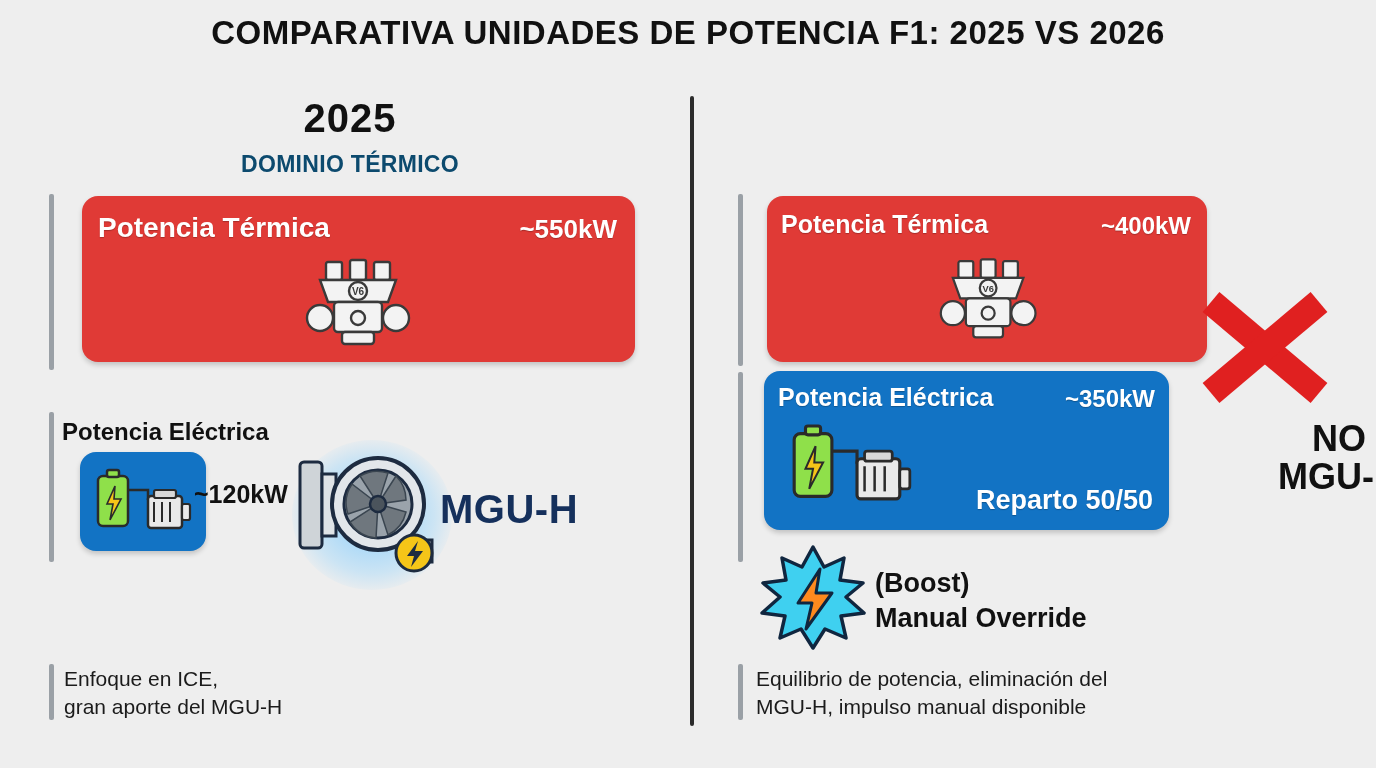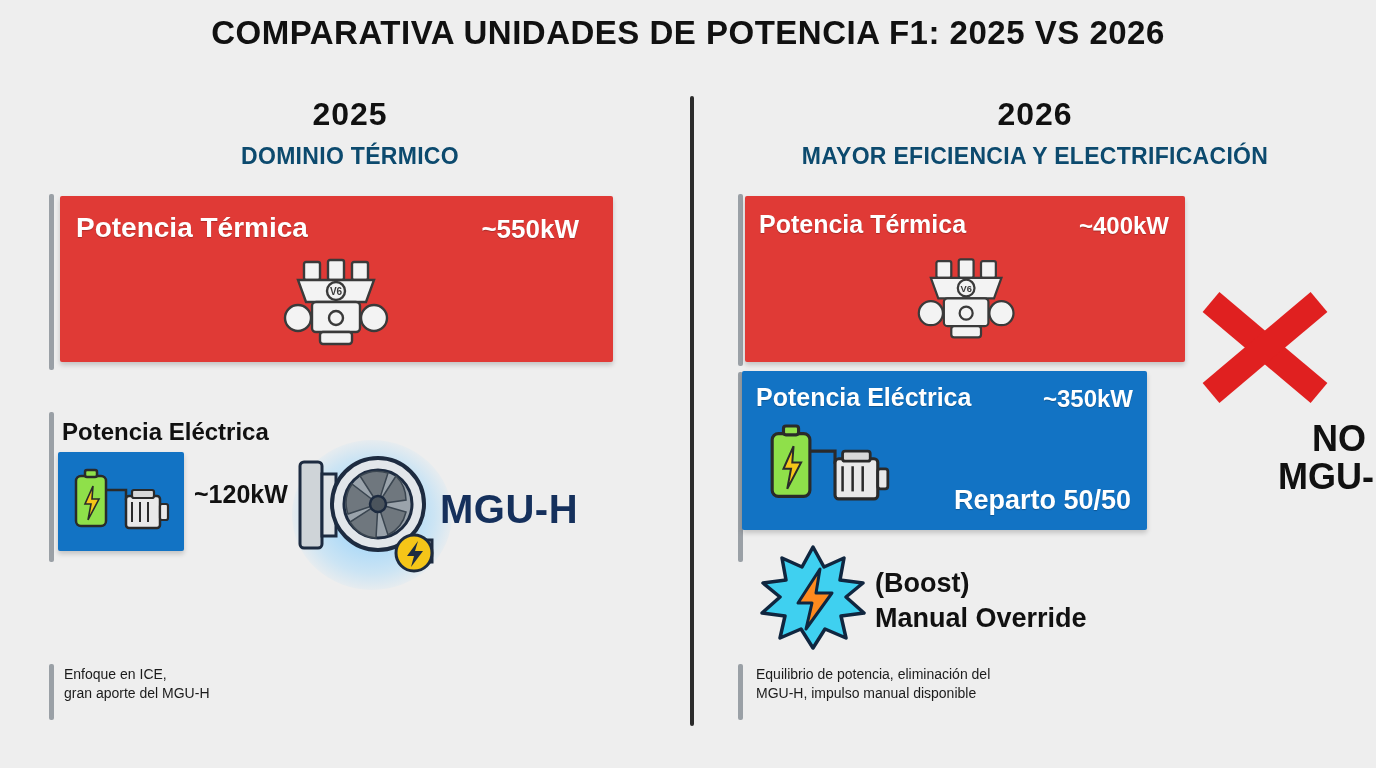--- a/index.html
+++ b/index.html
@@ -49,21 +49,21 @@
   
   .column {
     position: absolute;
     top: 96px;
   }
   .col-left { left: 20px; width: 660px; }
   .col-right { left: 710px; width: 650px; }
 
   .col-year {
     text-align: center;
-    font-size: 32px;
+    font-size: 40px;
     font-weight: bold;
     color: #111111;
     letter-spacing: 1px;
   }
   .col-sub {
     text-align: center;
     font-size: 23px;
     font-weight: bold;
     color: #0c4a6e;
     margin-top: 10px;
@@ -74,23 +74,24 @@
   .accent-bar {
     position: absolute;
     width: 5px;
     background: #9aa0a6;
     border-radius: 2px;
   }
 
   
   .card {
     position: absolute;
-    border-radius: 2px;
+    border-radius: 16px;
     box-shadow: 0 3px 5px rgba(0,0,0,0.18);
     color: #ffffff;
+    margin-left: 22px;
   }
   .card-thermal { background: #e03a36; }
   .card-electric { background: #1273c4; }
 
   .card-label {
     position: absolute;
     font-weight: bold;
     color: #ffffff;
     text-shadow: 0 1px 1px rgba(0,0,0,0.25);
     white-space: nowrap;
@@ -167,21 +168,21 @@
     top: 566px;
     font-size: 27px;
     font-weight: bold;
     color: #111111;
     line-height: 1.3;
   }
 
   
   .footnote {
     position: absolute;
-    font-size: 14px;
+    font-size: 21px;
     line-height: 1.35;
     color: #1b1b1b;
   }
   .footnote-bar {
     position: absolute;
     width: 5px;
     height: 56px;
     background: #9aa0a6;
     border-radius: 2px;
   }
@@ -206,21 +207,21 @@
   <div class="column col-left">
     <div class="col-year">2025</div>
     <div class="col-sub">DOMINIO TÉRMICO</div>
   </div>
 
   <div class="accent-bar" style="left:49px; top:194px; height:176px;"></div>
   <div class="accent-bar" style="left:49px; top:412px; height:150px;"></div>
 
   <div class="card card-thermal" style="left:60px; top:196px; width:553px; height:166px;">
     <div class="card-label" style="left:16px; top:16px; font-size:28px;">Potencia Térmica</div>
-    <div class="card-value" style="right:34px; top:18px; font-size:26px;">~550kW</div>
+    <div class="card-value" style="right:18px; top:18px; font-size:26px;">~550kW</div>
 
     <div class="engine-icon" style="left:208px; top:62px; width:140px; height:96px;">
       <svg width="140" height="96" viewBox="0 0 140 96">
         <g fill="#f3f3f3" stroke="#3a3a3a" stroke-width="2.4">
           <rect x="36" y="4" width="16" height="18" rx="2"></rect>
           <rect x="60" y="2" width="16" height="20" rx="2"></rect>
           <rect x="84" y="4" width="16" height="18" rx="2"></rect>
           <path d="M30 22 L106 22 L98 44 L38 44 Z"></path>
           <circle cx="68" cy="33" r="9"></circle>
           <rect x="44" y="44" width="48" height="30" rx="4"></rect>
@@ -274,24 +275,20 @@
       <circle cx="122" cy="113" r="18" fill="#f5c518" stroke="#1d2b40" stroke-width="3"></circle>
       <path d="M126 101 L115 116 L122 116 L119 127 L131 111 L123 111 Z" fill="#1d2b40"></path>
     </svg>
   </div>
   <div class="mguh-left-label">MGU-H</div>
 
   <div class="footnote-bar" style="left:49px; top:664px;"></div>
   <div class="footnote" style="left:64px; top:665px; width:560px; white-space:pre-line;">Enfoque en ICE,
 gran aporte del MGU-H</div>
 
-  <div class="column col-right">
-    <div class="col-year">2026</div>
-    <div class="col-sub">MAYOR EFICIENCIA Y ELECTRIFICACIÓN</div>
-  </div>
 
   <div class="accent-bar" style="left:738px; top:194px; height:172px;"></div>
   <div class="accent-bar" style="left:738px; top:372px; height:190px;"></div>
 
   <div class="card card-thermal" style="left:745px; top:196px; width:440px; height:166px;">
     <div class="card-label" style="left:14px; top:14px; font-size:25px;">Potencia Térmica</div>
     <div class="card-value" style="right:16px; top:16px; font-size:24px;">~400kW</div>
     <div class="engine-icon" style="left:158px; top:58px; width:130px; height:96px;">
       <svg width="130" height="96" viewBox="0 0 140 96">
         <g fill="#f3f3f3" stroke="#3a3a3a" stroke-width="2.4">

